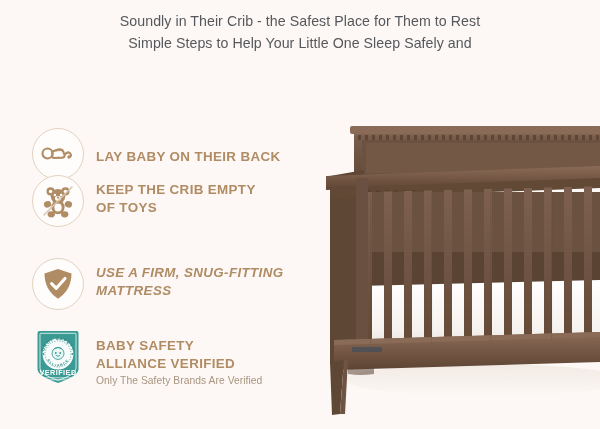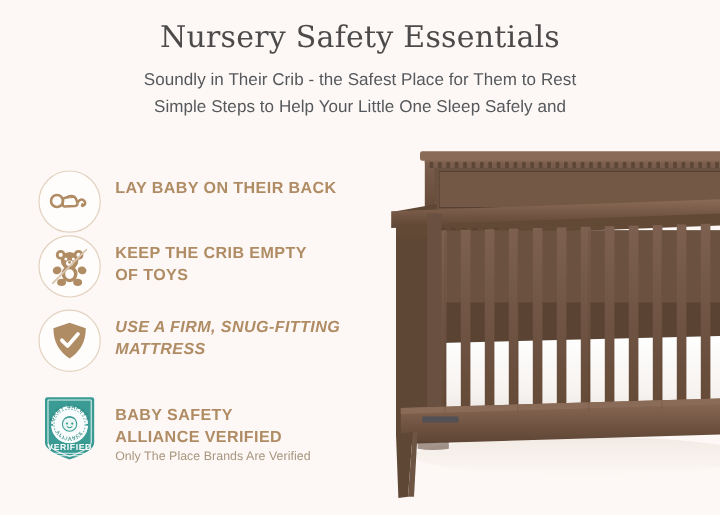--- a/index.html
+++ b/index.html
@@ -70,22 +70,22 @@
     top: 126px;
     width: 320px;
     z-index: 4;
   }
   .tip-row {
     position: absolute;
     left: 32px;
     display: flex;
     align-items: flex-start;
   }
-  .tip-row.r0 { top: 16px; }
-  .tip-row.r1 { top: 70px; }
+  .tip-row.r0 { top: 2px; align-items: center; }
+  .tip-row.r1 { top: 49px; }
   .tip-row.r2 { top: 132px; font-style: italic; }
   .tip-row.r3 { top: 205px; }
 
   .icon-badge {
     width: 52px;
     height: 52px;
     flex: 0 0 52px;
     border-radius: 50%;
     background: #fffdfc;
     border: 1px solid #e3d2c0;
@@ -281,21 +281,20 @@
       <g opacity="0.12" fill="#3c2c20">
         <rect x="70" y="76" width="1.2" height="150"></rect>
         <rect x="131" y="75" width="1.2" height="150"></rect>
         <rect x="190" y="74" width="1.2" height="150"></rect>
         <rect x="251" y="73" width="1.2" height="150"></rect>
       </g>
     </svg>
   </div>
 
   <div class="header">
-    <h1 class="title">Nursery Safety Essentials</h1>
     <p class="subtitle">
       <span class="subtitle-line">Soundly in Their Crib - the Safest Place for Them to Rest</span>
       <span class="subtitle-line">Simple Steps to Help Your Little One Sleep Safely and</span>
     </p>
   </div>
 
   <div class="tips">
 
     <div class="tip-row r0">
       <div class="icon-badge">
@@ -393,18 +392,18 @@
 
           <g fill="#ffffff" opacity="0.62">
             <rect x="10.5" y="48.2" width="27" height="1.1" rx="0.5"></rect>
             <rect x="12.5" y="50.2" width="23" height="1.1" rx="0.5"></rect>
           </g>
         </svg>
       </div>
       <div class="tip-text">
         <div class="tip-label">BABY SAFETY
 ALLIANCE VERIFIED</div>
-        <div class="tip-sub">Only The Place Brands Are Verified</div>
+        <div class="tip-sub">Only The Safety Brands Are Verified</div>
       </div>
     </div>
 
   </div>
 </div>
 
 </body></html>

